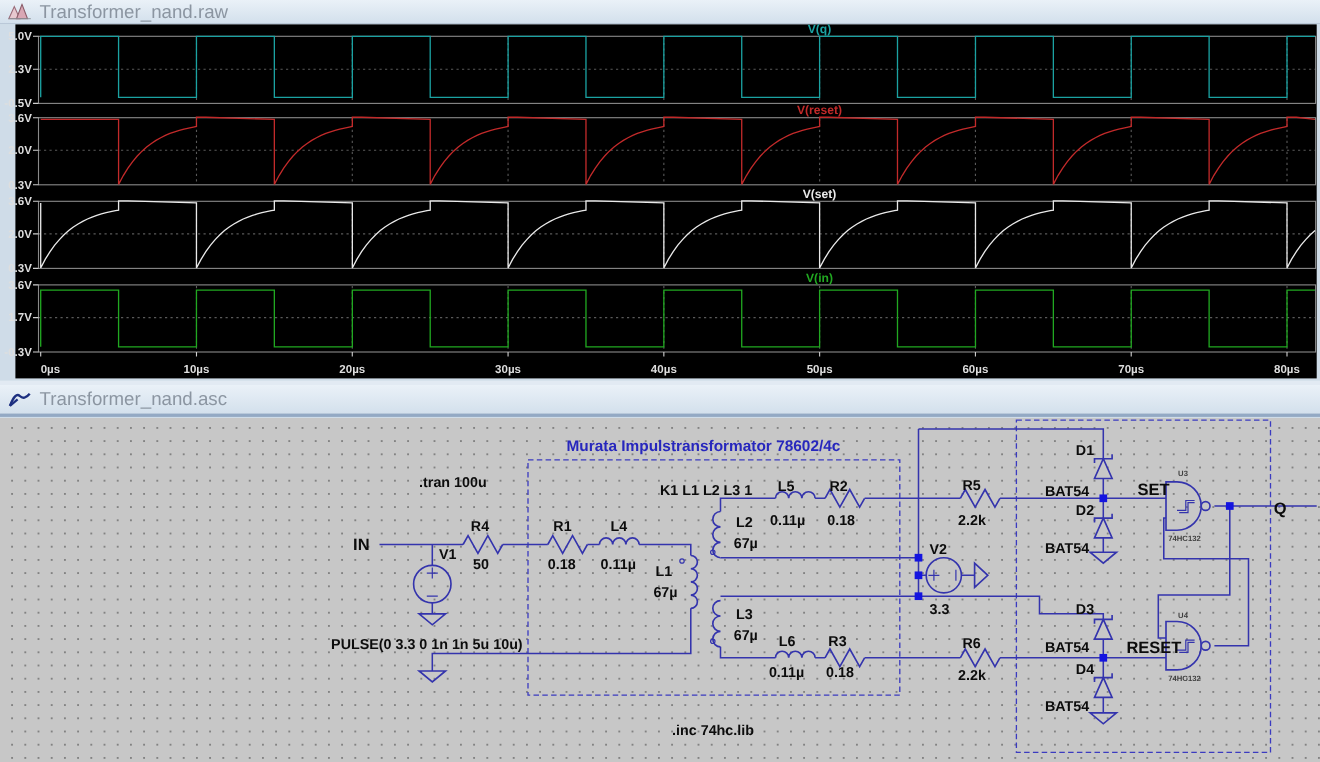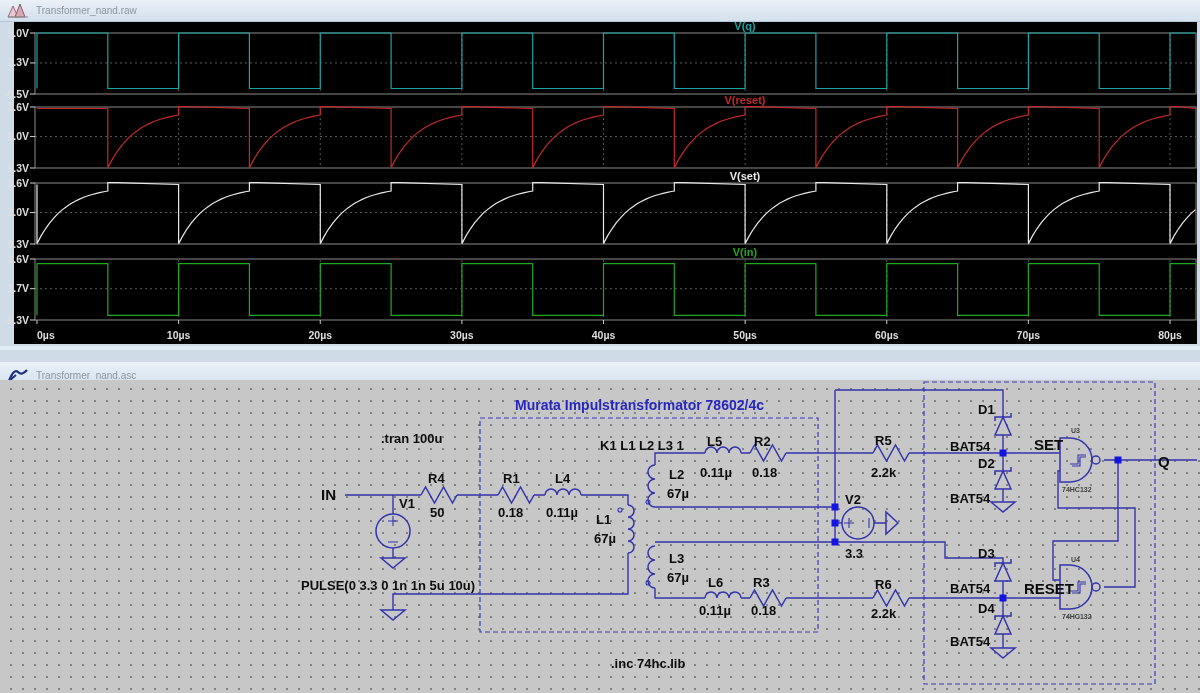--- a/index.html
+++ b/index.html
@@ -1,26 +1,26 @@
 <!DOCTYPE html>
 <html><head>
 <meta charset="utf-8">
 <style>
   html,body{margin:0;padding:0;background:#b8c4ce;}
   #app{position:relative;width:1200px;height:693px;overflow:hidden;
        font-family:"Liberation Sans",sans-serif;background:#cfdce8;}
   .titlebar{display:flex;align-items:center;gap:7px;padding-left:7px;
        background:linear-gradient(#eaf1f8,#d3e0ec);border-bottom:1px solid #b7c6d6;}
-  .tb-text{font-size:10px;color:#8b95a1;}
+  .tb-text{font-size:17px;color:#8b95a1;}
   #wave-window{position:absolute;top:0;left:0;width:1200px;height:346px;}
   #wave-titlebar{height:21px;}
   #wave-client{position:absolute;top:22px;left:0;width:1200px;height:396px;background:#cfdce8;}
   #spacer{position:absolute;top:346px;left:0;width:1200px;height:4px;background:#e2eaf3;}
   #asc-window{position:absolute;top:350px;left:0;width:1200px;height:343px;}
-  #asc-titlebar{height:26px;border-bottom:3px solid #93a9c4;margin-top:12px;}
+  #asc-titlebar{height:26px;border-bottom:3px solid #93a9c4;}
   #asc-canvas{position:absolute;top:30px;left:0;width:1200px;height:313px;
        background-color:#c7c7c7;
        background-image:radial-gradient(circle,#828282 0.8px,transparent 1px);
        background-size:12px 12px;background-position:5px 3px;}
   svg{display:block;}
   
   .wire{stroke:#3434ad;stroke-width:1.4;fill:none;}
   .sym{stroke:#3434ad;stroke-width:1.5;fill:none;}
   .thin{stroke:#3434ad;stroke-width:1.1;fill:none;}
   .dashbox{stroke:#3b3bc0;stroke-width:1.2;fill:none;stroke-dasharray:5 3;}

